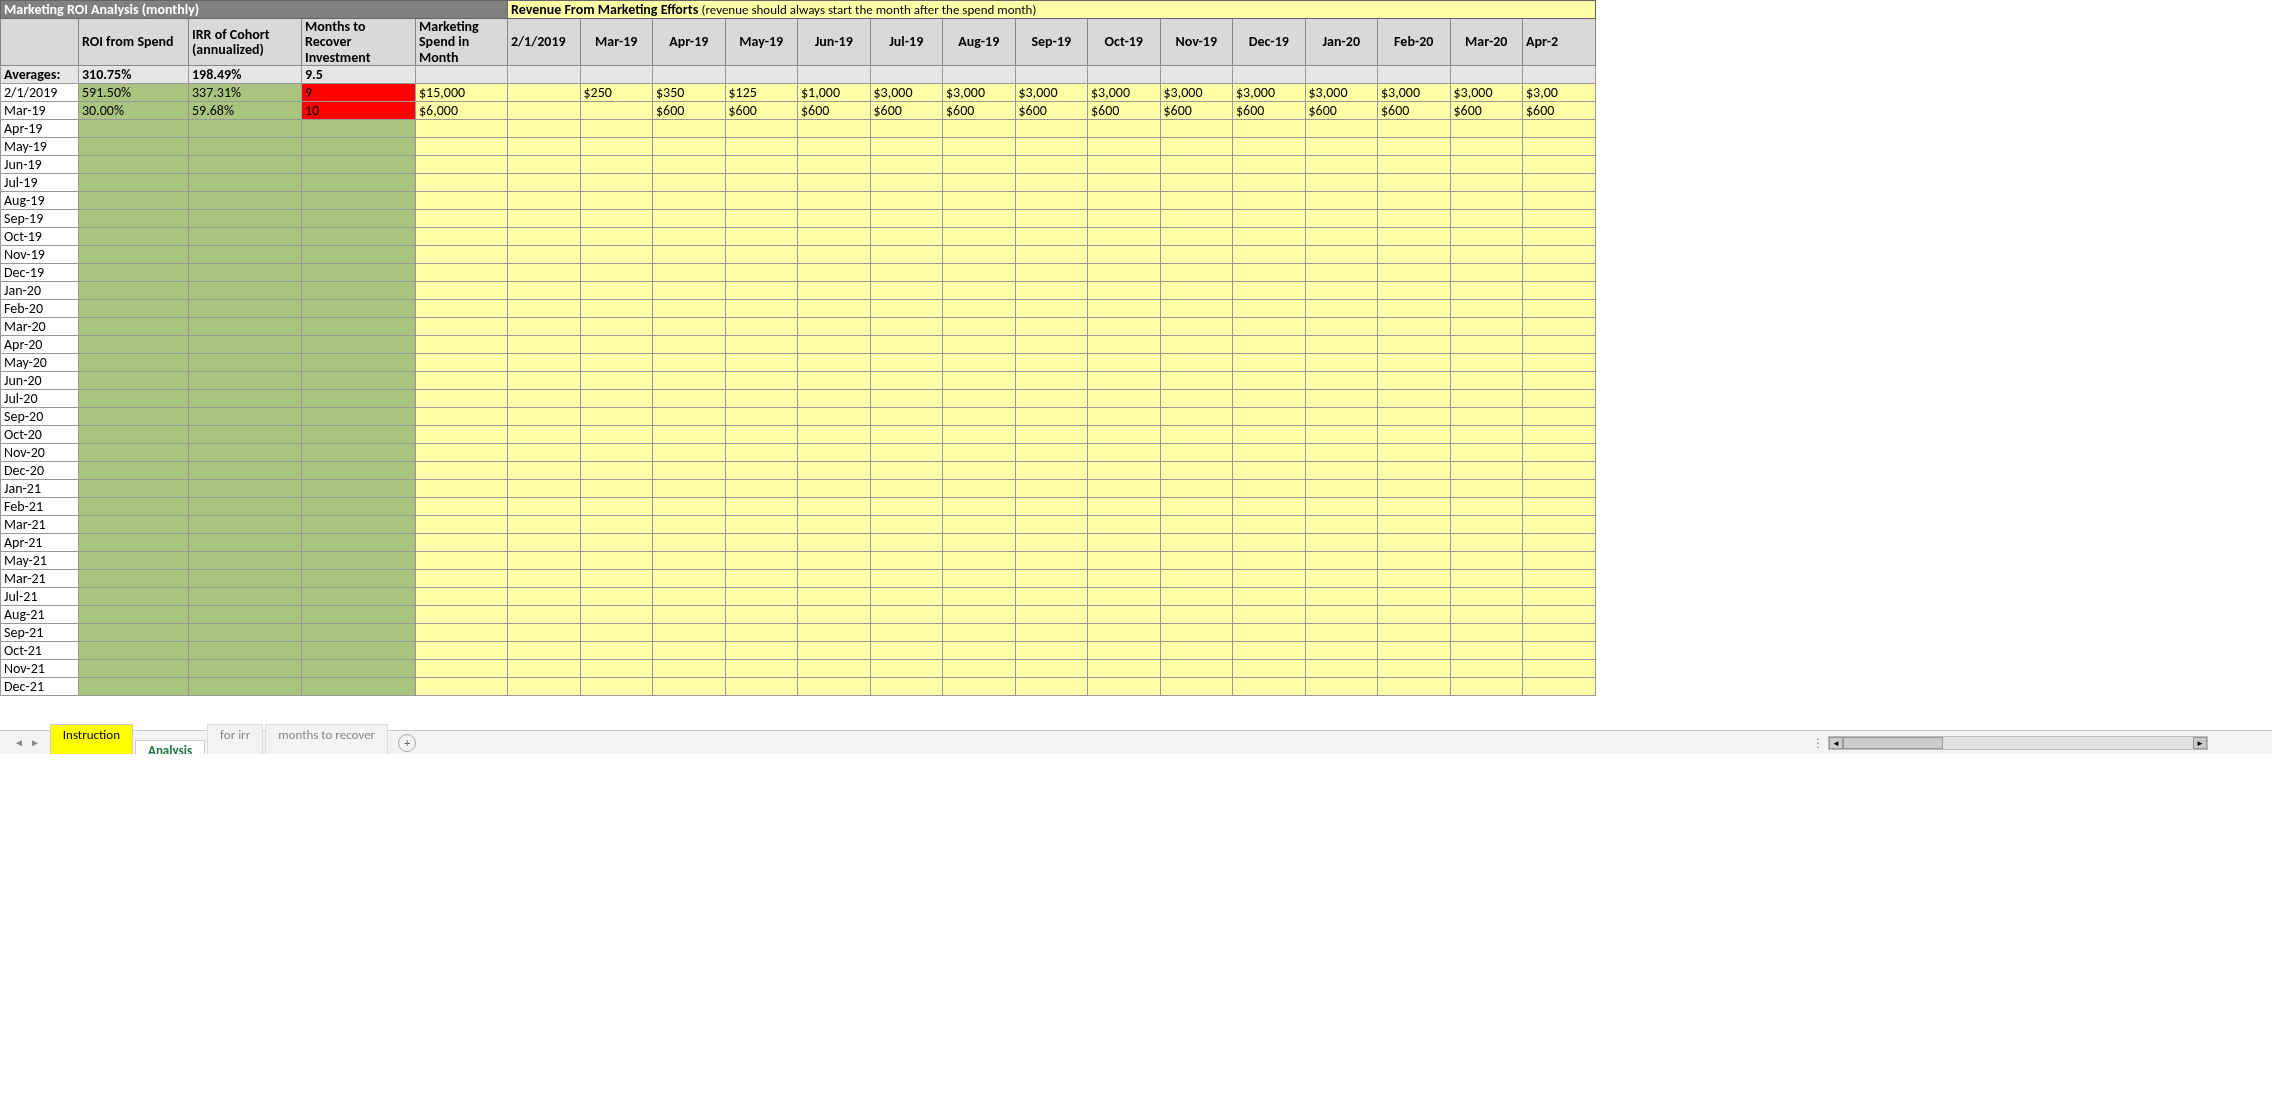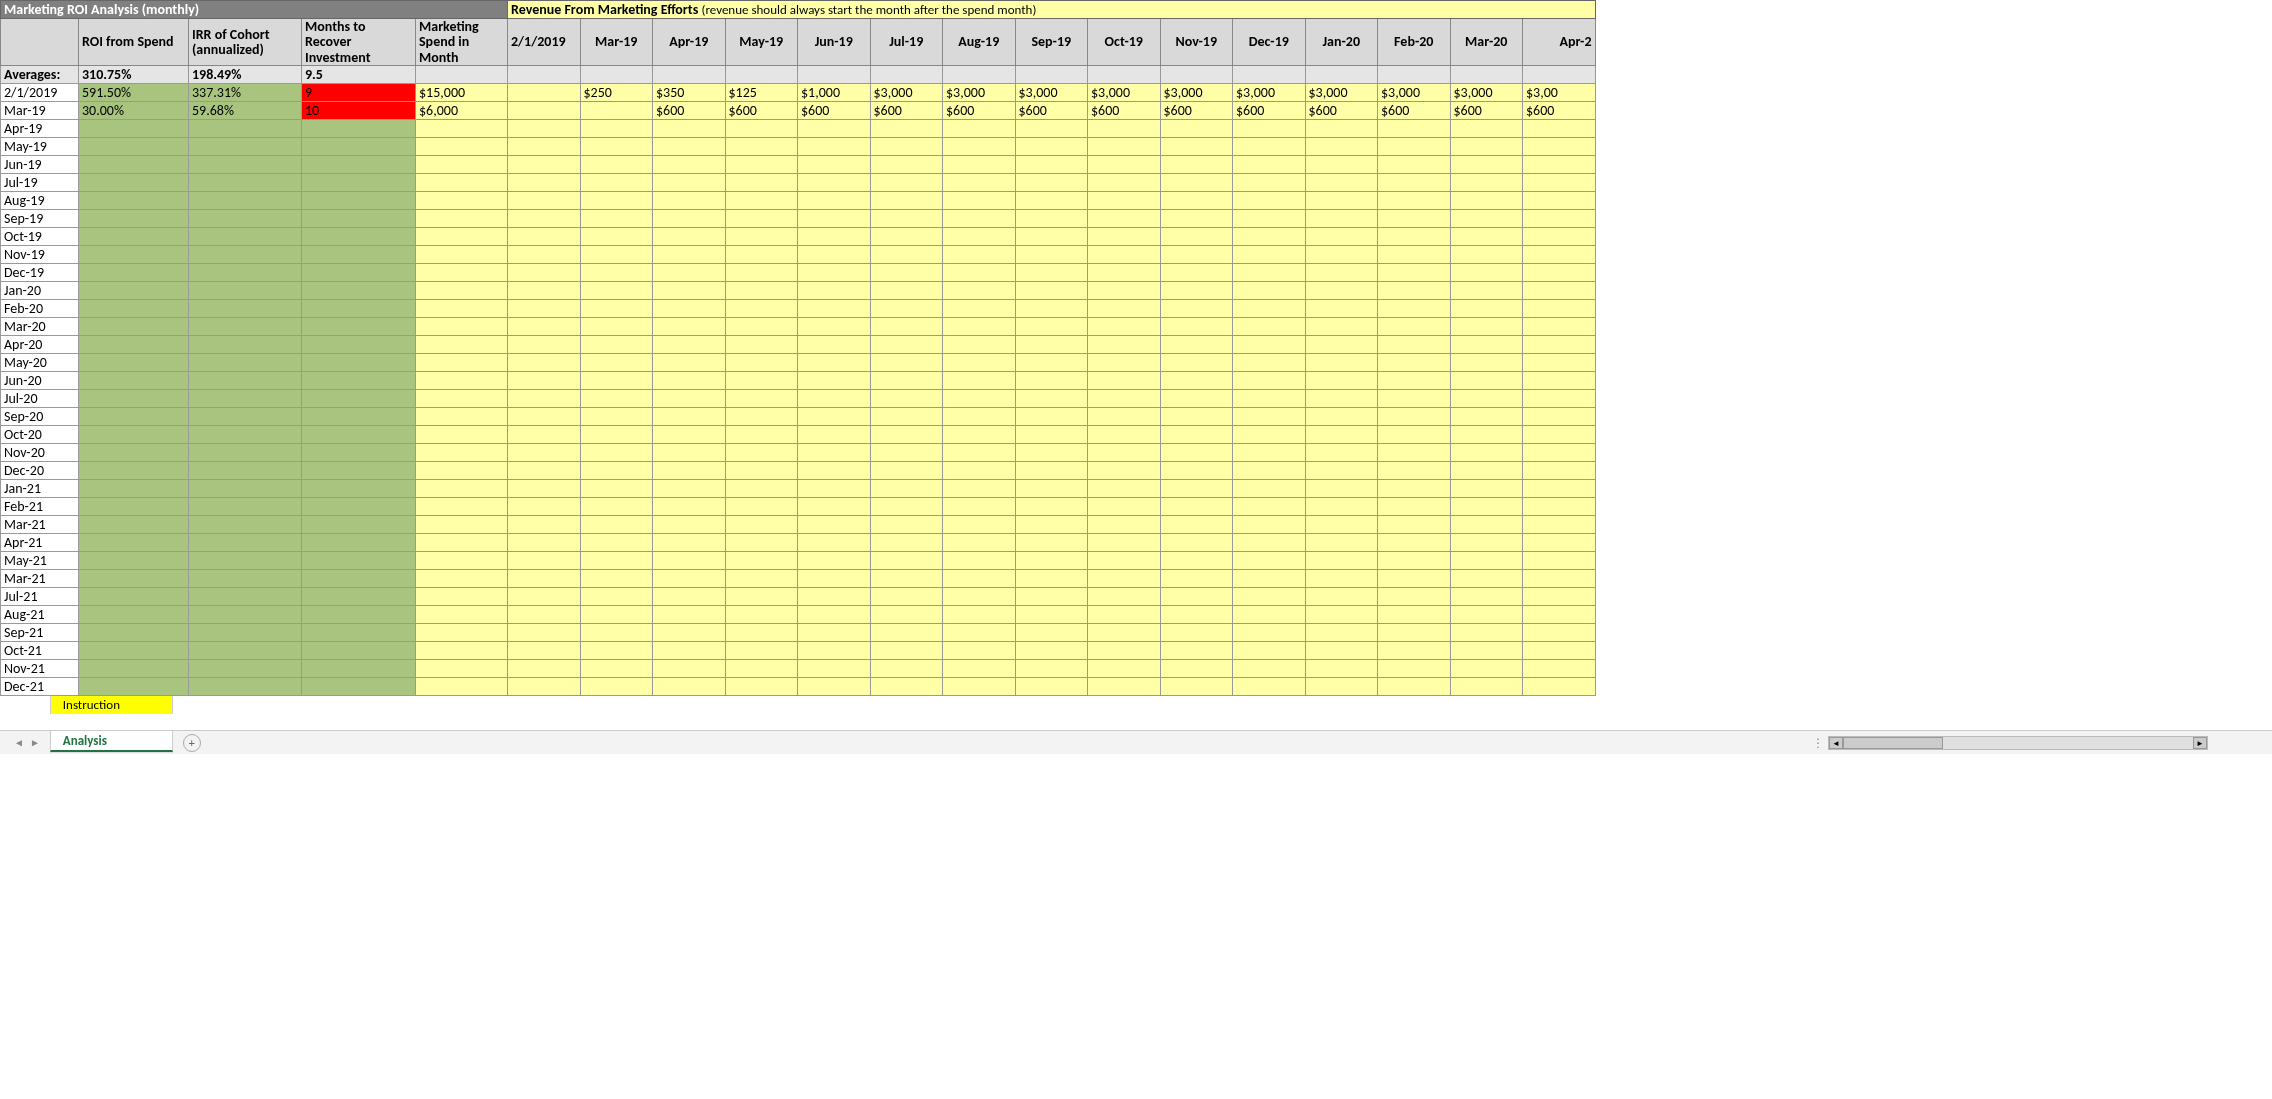--- a/index.html
+++ b/index.html
@@ -91,21 +91,21 @@
           <td style="text-align: center;">Jun-19</td>
           <td style="text-align: center;">Jul-19</td>
           <td style="text-align: center;">Aug-19</td>
           <td style="text-align: center;">Sep-19</td>
           <td style="text-align: center;">Oct-19</td>
           <td style="text-align: center;">Nov-19</td>
           <td style="text-align: center;">Dec-19</td>
           <td style="text-align: center;">Jan-20</td>
           <td style="text-align: center;">Feb-20</td>
           <td style="text-align: center;">Mar-20</td>
-          <td style="text-align: right;">Apr-2</td>
+          <td style="text-align: left;">Apr-2</td>
         </tr>
         <tr class="avg-row">
           <td>Averages:</td>
           <td>310.75%</td>
           <td>198.49%</td>
           <td>9.5</td>
           <td></td>
           <td class="yellow-bg"></td>
           <td class="yellow-bg"></td>
           <td class="yellow-bg"></td>
@@ -872,21 +872,21 @@
         </tr>
       </tbody>
   </table>
 </div>
 
 <div class="tabs-bar">
   <div class="nav-arrows">
     <span class="nav-arrow">◄</span>
     <span class="nav-arrow">►</span>
   </div>
-  <div id="tabs-host" style="display:flex;flex-direction:column;">
+  <div id="tabs-host" style="display:flex;">
       <div class="tab instruction">Instruction</div>
       <div class="tab active">Analysis</div>
       <div class="tab dim">for irr</div>
       <div class="tab dim">months to recover</div>
     </div>
   <span class="add-tab">+</span>
   <div class="hscroll-wrap">
     <span class="drag-dots">⋮</span>
     <div class="hscroll">
       <div class="hscroll-btn">◄</div>

